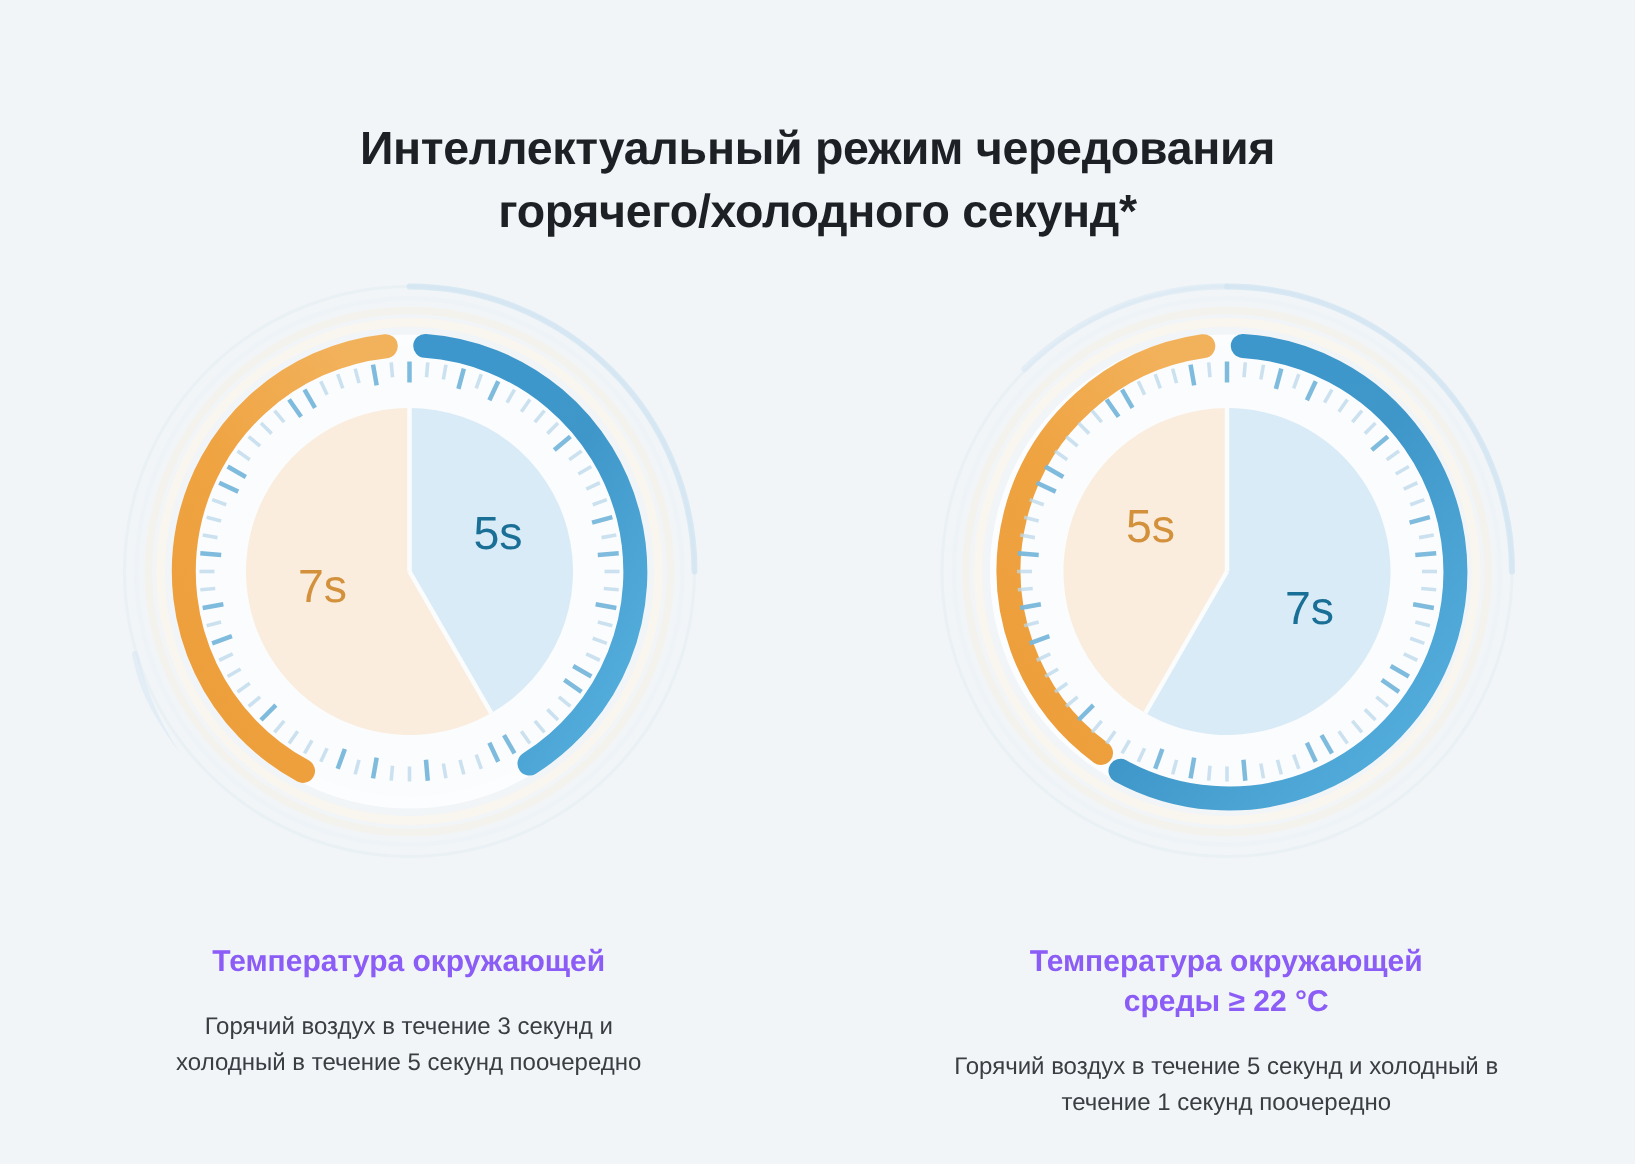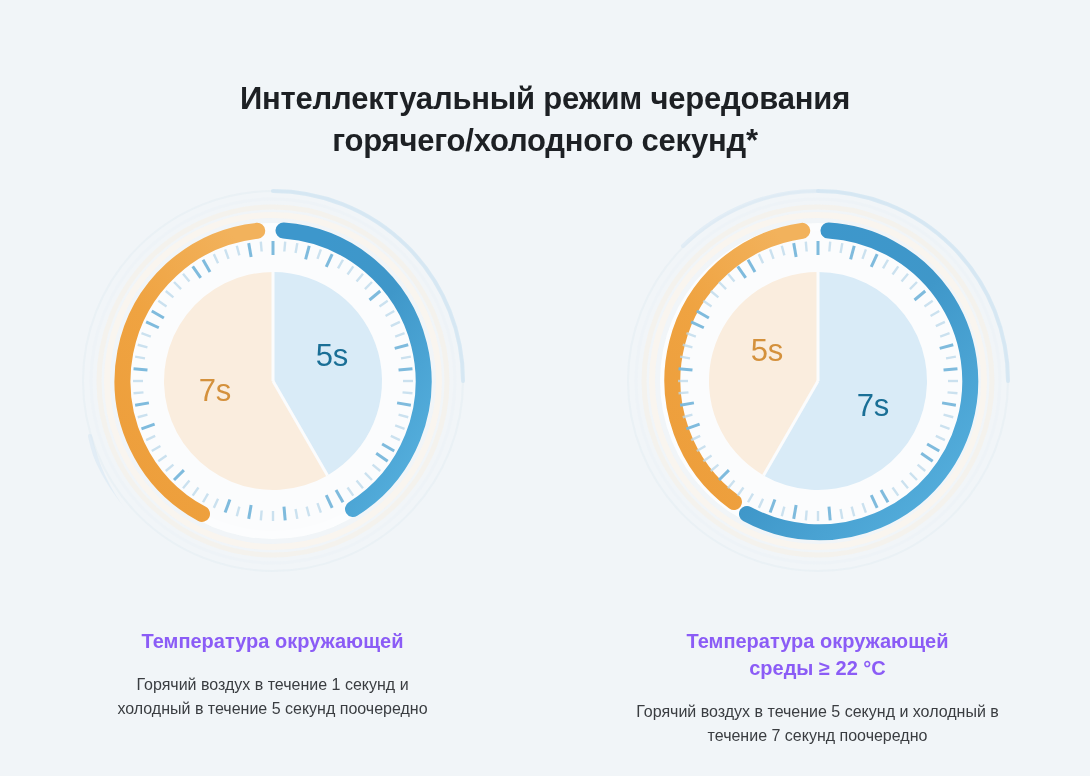--- a/index.html
+++ b/index.html
@@ -234,21 +234,21 @@
 
           <text class="dial-label" x="137" y="215" text-anchor="middle" fill="#D4913C">7s</text>
           <text class="dial-label" x="254" y="180" text-anchor="middle" fill="#1A6F96">5s</text>
         </svg>
       </div>
 
       <div class="caption">
         <div class="caption-heading">
           <div>Температура окружающей</div>
         </div>
-        <div class="caption-sub">Горячий воздух в течение 1 секунд и холодный в течение 5 секунд поочередно</div>
+        <div class="caption-sub">Горячий воздух в течение 3 секунд и холодный в течение 5 секунд поочередно</div>
       </div>
     </div>
 
     <div class="panel panel-right">
       <div class="dial-wrap">
         <svg class="dial-svg" viewBox="0 0 390 390">
           <defs>
             <linearGradient id="coldGradR" x1="0.25" y1="0" x2="1" y2="0.85">
               <stop offset="0%" stop-color="#3D97CC"></stop>
               <stop offset="45%" stop-color="#3F97C9"></stop>
@@ -370,18 +370,18 @@
           <text class="dial-label" x="144" y="175" text-anchor="middle" fill="#D4913C">5s</text>
           <text class="dial-label" x="250" y="230" text-anchor="middle" fill="#1A6F96">7s</text>
         </svg>
       </div>
 
       <div class="caption">
         <div class="caption-heading">
           <div>Температура окружающей</div>
           <div>среды ≥ 22 °C</div>
         </div>
-        <div class="caption-sub">Горячий воздух в течение 5 секунд и холодный в течение 7 секунд поочередно</div>
+        <div class="caption-sub">Горячий воздух в течение 5 секунд и холодный в течение 1 секунд поочередно</div>
       </div>
     </div>
 
   </div>
 </div>
 
 </body></html>

